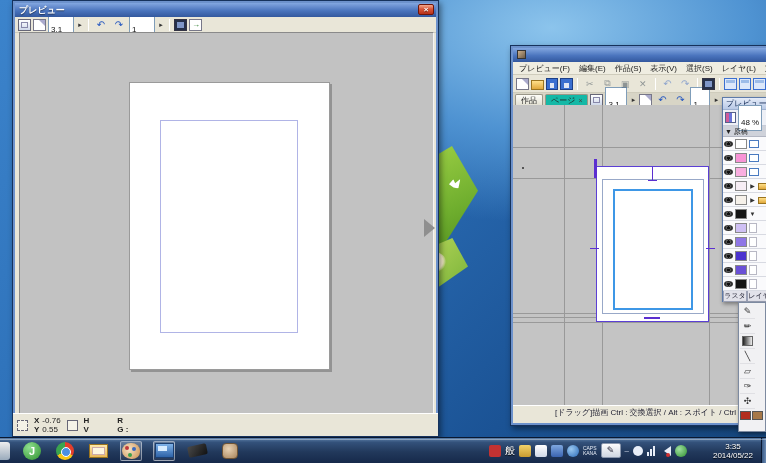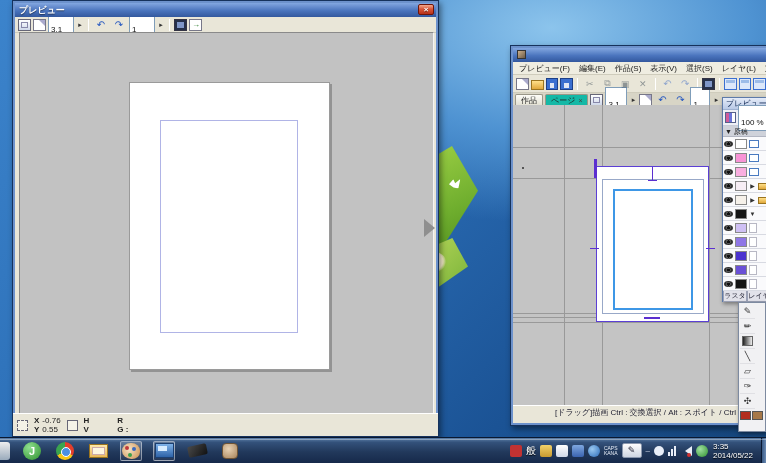--- a/index.html
+++ b/index.html
@@ -154,21 +154,21 @@
   #tray{margin-left:auto;display:flex;align-items:center;gap:4px;color:#fff;}
   .tray-ic{width:12px;height:12px;border-radius:2px;}
   .ime{font-size:10px;color:#fff;text-shadow:0 1px 1px #000;}
   .caps-block{font-size:5px;line-height:5px;color:#e8eef8;text-align:left;}
   .tablet-btn{width:20px;height:15px;background:linear-gradient(#fdfdfd,#cfd6e2);border:1px solid #8a97ad;
     border-radius:2px;color:#223;font-size:9px;line-height:13px;text-align:center;}
   .bars{display:flex;align-items:flex-end;gap:1px;height:10px;}
   .bars i{width:2px;background:#e8eef8;display:block;}
   .spk{width:0;height:0;border:5px solid transparent;border-right:7px solid #e8eef8;position:relative;}
   .spk::after{content:"";position:absolute;left:2px;top:2px;width:4px;height:4px;border-radius:50%;background:#d03030;}
-  #clock{margin:0 4px 0 1px;font-size:8px;line-height:9px;color:#fff;text-shadow:0 1px 1px #000;}
+  #clock{margin:0 4px 0 22px;font-size:8px;line-height:9px;color:#fff;text-align:center;text-shadow:0 1px 1px #000;}
   #showdesk{width:5px;height:26px;background:linear-gradient(90deg,#3a5a84,#6a8ab4);border-left:1px solid #0a1830;}
 </style>
 </head>
 <body>
 
 <div id="desktop">
 
   <div class="glowdot" style="left:436px;top:164px;width:10px;height:10px;"></div>
   <div class="glowdot" style="left:446px;top:150px;width:7px;height:7px;"></div>
   <div class="glowdot" style="left:430px;top:188px;width:6px;height:6px;"></div>
@@ -313,21 +313,21 @@
       <span>[ドラッグ]描画 Ctrl : 交換選択 / Alt : スポイト / Ctrl +</span>
     </div>
   </div>
 
   <div id="layers">
     <div id="layers-head">
       <span>プレビュー</span>
     </div>
     <div id="layers-op">
       <span class="thumb-ic"></span>
-      <span class="tfield" style="min-width:24px">100 %</span>
+      <span class="tfield" style="min-width:24px">48 %</span>
     </div>
     <div id="layers-grp">▼ 原稿</div>
 
     <div class="lrow">
       <span class="eye"></span>
       <span class="sw" style="background: rgb(255, 255, 255);"></span>
       <span class="lr-frame"></span>
     </div>
     <div class="lrow">
       <span class="eye"></span>

